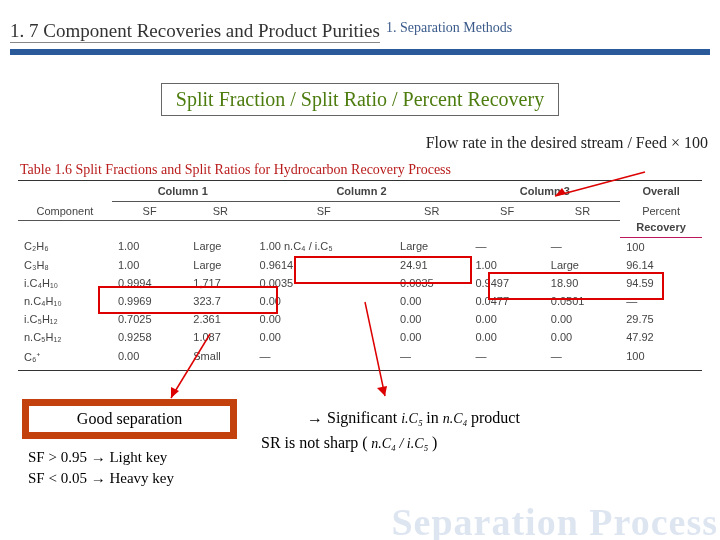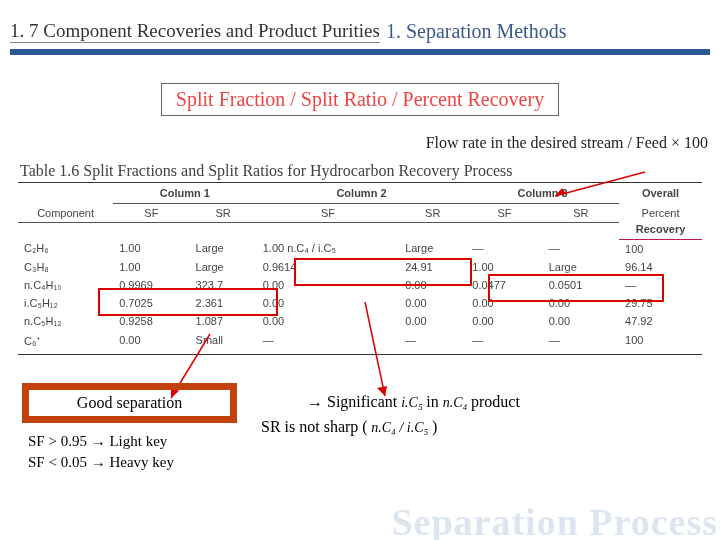--- a/index.html
+++ b/index.html
@@ -1,24 +1,24 @@
 <!DOCTYPE html>
 <html><head>
 <meta charset="utf-8">
 <style>
   * { box-sizing: border-box; margin: 0; padding: 0; }
   body { width: 720px; height: 540px; background: #fff; font-family: Georgia, 'Times New Roman', serif; position: relative; overflow: hidden; }
   .header { display: flex; align-items: flex-start; padding: 20px 10px 0 10px; }
   .section-title { font-size: 19px; color: #333; border-bottom: 1px solid #888; }
-  .chapter-title { font-size: 20px; color: #3a5a8a; margin-left: 6px; }
+  .chapter-title { font-size: 14px; color: #3a5a8a; margin-left: 6px; }
   .blue-bar { height: 6px; background: #2a5a9a; margin: 6px 10px 0 10px; }
   .subtitle-wrap { text-align: center; margin-top: 28px; }
-  .subtitle { display: inline-block; font-size: 20px; color: #ef4444; border: 1px solid #666; padding: 4px 14px; }
+  .subtitle { display: inline-block; font-size: 20px; color: #4d7c0f; border: 1px solid #666; padding: 4px 14px; }
   .formula { text-align: right; font-size: 16px; color: #222; margin: 18px 12px 0 12px; }
-  .table-caption { font-size: 16px; color: #404040; margin: 10px 0 2px 20px; font-family: 'Times New Roman', serif; }
+  .table-caption { font-size: 14px; color: #b91c1c; margin: 10px 0 2px 20px; font-family: 'Times New Roman', serif; }
   .table-wrap { margin: 0 18px; position: relative; }
   table { width: 100%; border-collapse: collapse; font-size: 11px; color: #444; font-family: Liberation Sans, sans-serif; }
   thead tr.rule-top th { border-top: 1.5px solid #333; }
   thead tr.groups th { padding: 4px 0; border-bottom: 1px solid #555; }
   thead tr.groups th:first-child { border-bottom: none; }
   thead tr.groups th:last-child { border-bottom: none; }
   thead tr.cols th { padding: 3px 0; border-bottom: 1px solid #555; font-weight: normal; }
   tbody td { padding: 3px 6px; text-align: left; }
   tbody tr:last-child td { padding-bottom: 6px; }
   tbody tr.rule-bot td { border-bottom: 1.5px solid #333; }
@@ -91,20 +91,30 @@
           <td>C₃H₈</td>
           <td>1.00</td>
           <td>Large</td>
           <td>0.9614</td>
           <td>24.91</td>
           <td>1.00</td>
           <td>Large</td>
           <td>96.14</td>
         </tr>
         <tr>
+          <td>i.C₄H₁₀</td>
+          <td>0.9994</td>
+          <td>1,717</td>
+          <td>0.0035</td>
+          <td>0.0035</td>
+          <td>0.9497</td>
+          <td>18.90</td>
+          <td>94.59</td>
+        </tr>
+        <tr>
           <td>n.C₄H₁₀</td>
           <td>0.9969</td>
           <td>323.7</td>
           <td>0.00</td>
           <td>0.00</td>
           <td>0.0477</td>
           <td>0.0501</td>
           <td>—</td>
         </tr>
         <tr>

